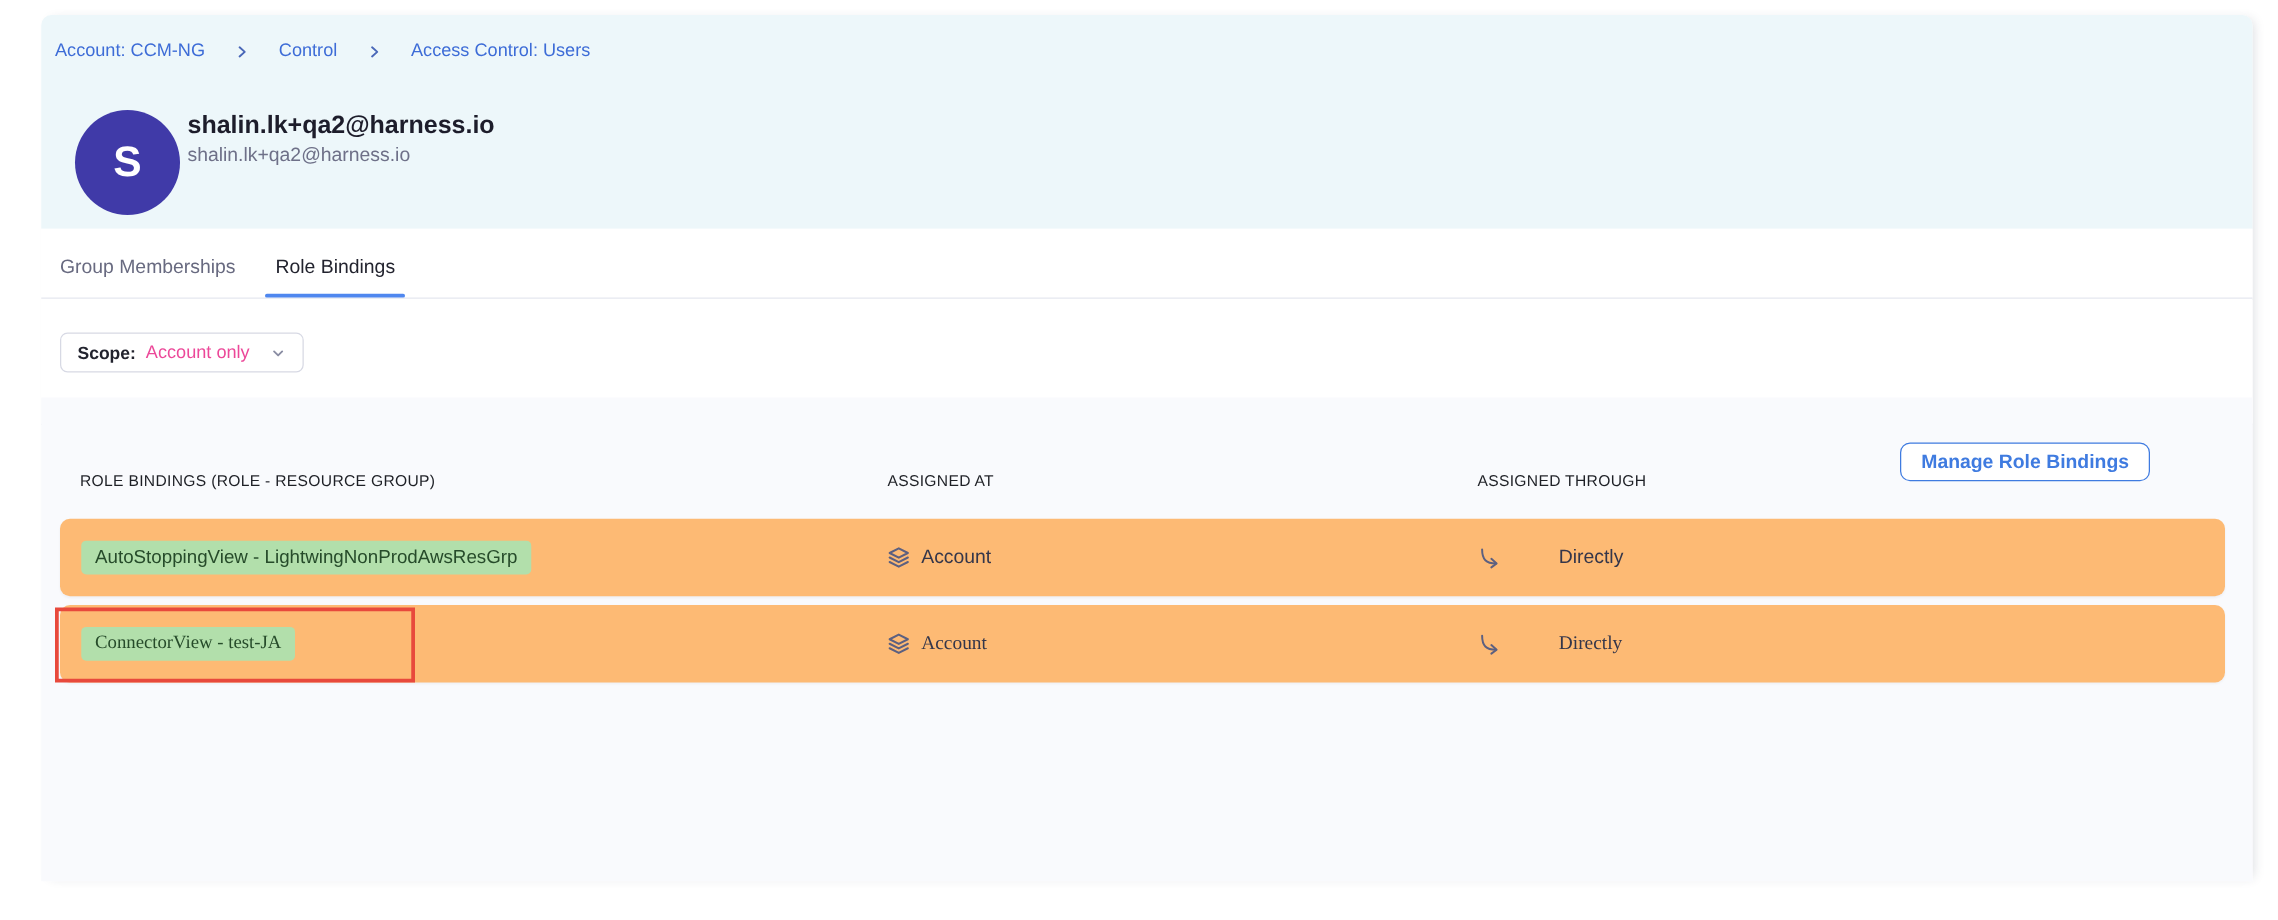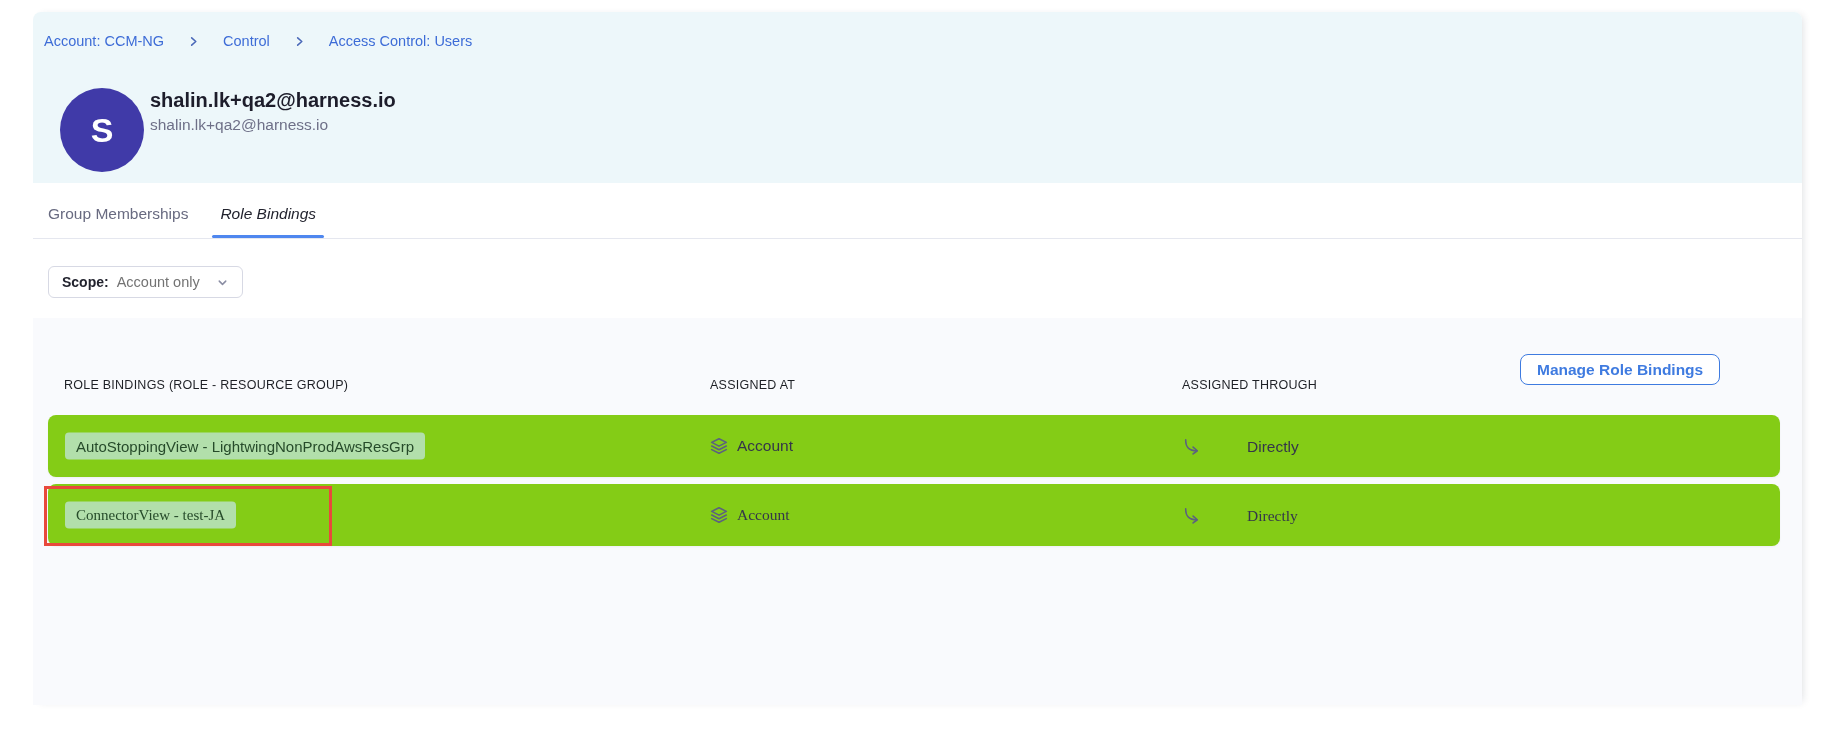--- a/index.html
+++ b/index.html
@@ -34,37 +34,37 @@
   .user-email { position:absolute; left:117px; top:104px; font-size:15.5px; color:#6e7088; }
   
   .tabs-strip {
     position:absolute; left:0; top:171px; width:100%; height:56px;
     background:#ffffff; border-bottom:1px solid #e5e7ef;
   }
   .tabs-inner { position:absolute; left:7px; bottom:0; display:flex; gap:16px; height:100%; align-items:flex-end; }
   .tab {
     position:relative; padding:0 8px 15px 8px; font-size:15.5px; color:#686a80; cursor:pointer;
   }
-  .tab.active { color:#22232e;font-style:italic; }
+  .tab.active { color:#22232e; }
   .tab.active::after {
     content:""; position:absolute; left:0; right:0; bottom:0; height:3px;
     background:#4f87ef; border-radius:2px;
   }
   
   .filter-strip {
     position:absolute; left:0; top:228px; width:100%; height:100px;
     background:#ffffff; border-bottom:1px solid #e6e7ef;
   }
   .scope-select {
     position:absolute; left:15px; top:26px; height:32px;
     display:inline-flex; align-items:center; gap:8px; padding:0 13px;
     background:#ffffff; border:1px solid #d7d9e4; border-radius:6px; cursor:pointer;
   }
   .scope-label { font-size:14px; font-weight:700; color:#22232e; }
-  .scope-value { font-size:14.5px; color:#737373; }
+  .scope-value { font-size:14.5px; color:#ec4899; }
   .scope-chevron { display:flex; align-items:center; margin-left:8px; }
   
   .content {
     position:absolute; left:0; top:306px; width:100%; height:387px;
     background:#f9fafd;
   }
   .col-head {
     position:absolute; top:60px; font-size:12.5px; font-weight:400;
     color:#1e2026; letter-spacing:.25px;
   }
@@ -72,21 +72,21 @@
   .col-head.c2 { left:677px; }
   .col-head.c3 { left:1149px; }
   .manage-btn {
     position:absolute; left:1487px; top:36px; height:31px; padding:0 16px;
     display:flex; align-items:center; background:#ffffff;
     border:1.5px solid #3f7be0; border-radius:8px; color:#3f7be0;
     font-size:15.5px; font-weight:600; font-family:"Liberation Sans",sans-serif; cursor:pointer;
   }
   .row {
     position:absolute; left:15px; width:1732px; height:62px;
-    background:#84cc16; border-radius:8px; box-shadow:0 1px 2px rgba(40,41,61,.05);
+    background:#fdba74; border-radius:8px; box-shadow:0 1px 2px rgba(40,41,61,.05);
   }
   .row.r1 { top:97px; }
   .row.r2 { top:166px;font-family:Liberation Serif, serif; }
   .cell { position:absolute; top:50%; transform:translateY(-50%); display:flex; align-items:center; gap:9px; color:#34364a; font-size:15.5px; }
   .cell.binding { left:17px; }
   .cell.at { left:662px; }
   .cell.through { left:1134px;gap:46px; }
   .badge {
     background:#b2dfab; color:#264b2a; font-size:15px;
     padding:5px 11px; border-radius:4px; white-space:nowrap;

